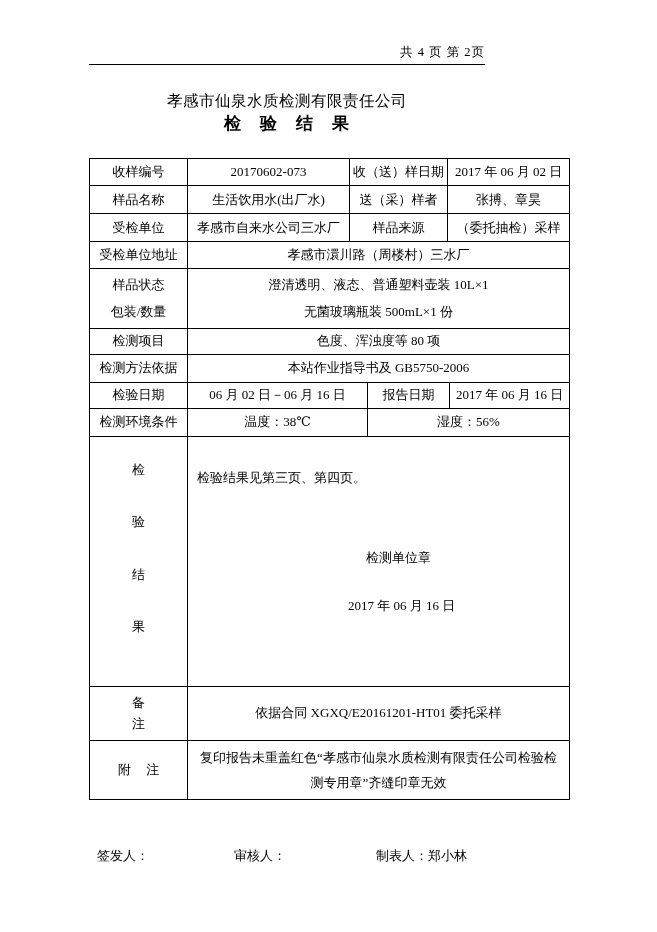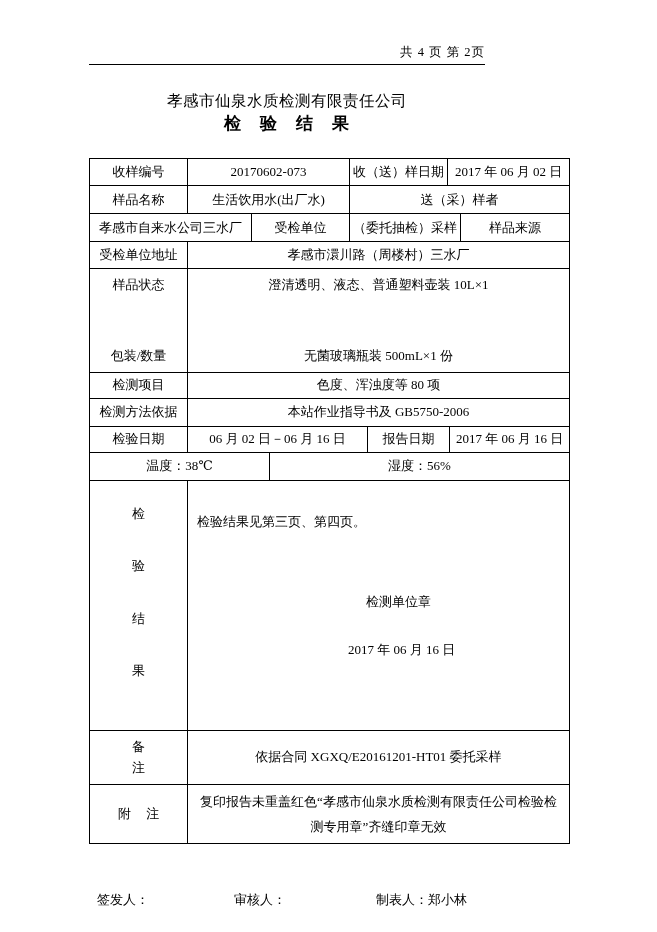--- a/index.html
+++ b/index.html
@@ -64,21 +64,21 @@
   .w-label3 { flex: 0 0 98px; }
   .w8-val   { flex: 0 0 180px; }
   .w8-lab   { flex: 0 0 82px; }
   .h27 { min-height: 27px; }
   .h28 { min-height: 28px; }
   .h26 { min-height: 26px; }
   .h57 { min-height: 57px; }
   .h250 { min-height: 250px; }
   .h54 { min-height: 54px; }
   .h51 { min-height: 51px; }
-  .two-line { line-height: 2.1; gap: 44px; }
+  .two-line { line-height: 2.1; }
   
   .vlabel {
     justify-content: space-between;
     padding-top: 24px;
     padding-bottom: 50px;
   }
   .vlabel span { display: block; }
   .result-cell {
     position: relative;
     display: block;
@@ -122,27 +122,28 @@
         <div class="c w-label">收样编号</div>
         <div class="c w-val">20170602-073</div>
         <div class="c w-label3">收（送）样日期</div>
         <div class="c">2017 年 06 月 02 日</div>
       </div>
 
       <div class="row h28">
         <div class="c w-label">样品名称</div>
         <div class="c w-val">生活饮用水(出厂水)</div>
         <div class="c w-label3">送（采）样者</div>
-      </div>
-
-      <div class="row h28">
+        <div class="c">张搏、章昊</div>
+      </div>
+
+      <div class="row h28">
+        <div class="c w-label">受检单位</div>
         <div class="c w-val">孝感市自来水公司三水厂</div>
-        <div class="c w-label">受检单位</div>
+        <div class="c w-label3">样品来源</div>
         <div class="c">（委托抽检）采样</div>
-        <div class="c w-label3">样品来源</div>
       </div>
 
       <div class="row h27">
         <div class="c w-label">受检单位地址</div>
         <div class="c">孝感市澴川路（周楼村）三水厂</div>
       </div>
 
       <div class="row h57">
         <div class="c w-label two-line">
           <span>样品状态</span>
@@ -165,20 +166,21 @@
       </div>
 
       <div class="row h26">
         <div class="c w-label">检验日期</div>
         <div class="c w8-val">06 月 02 日－06 月 16 日</div>
         <div class="c w8-lab">报告日期</div>
         <div class="c">2017 年 06 月 16 日</div>
       </div>
 
       <div class="row h28">
+        <div class="c w-label">检测环境条件</div>
         <div class="c w8-val">温度：38℃</div>
         <div class="c">湿度：56%</div>
       </div>
 
       <div class="row h250">
         <div class="c w-label vlabel">
           <span>检</span>
           <span>验</span>
           <span>结</span>
           <span>果</span>

